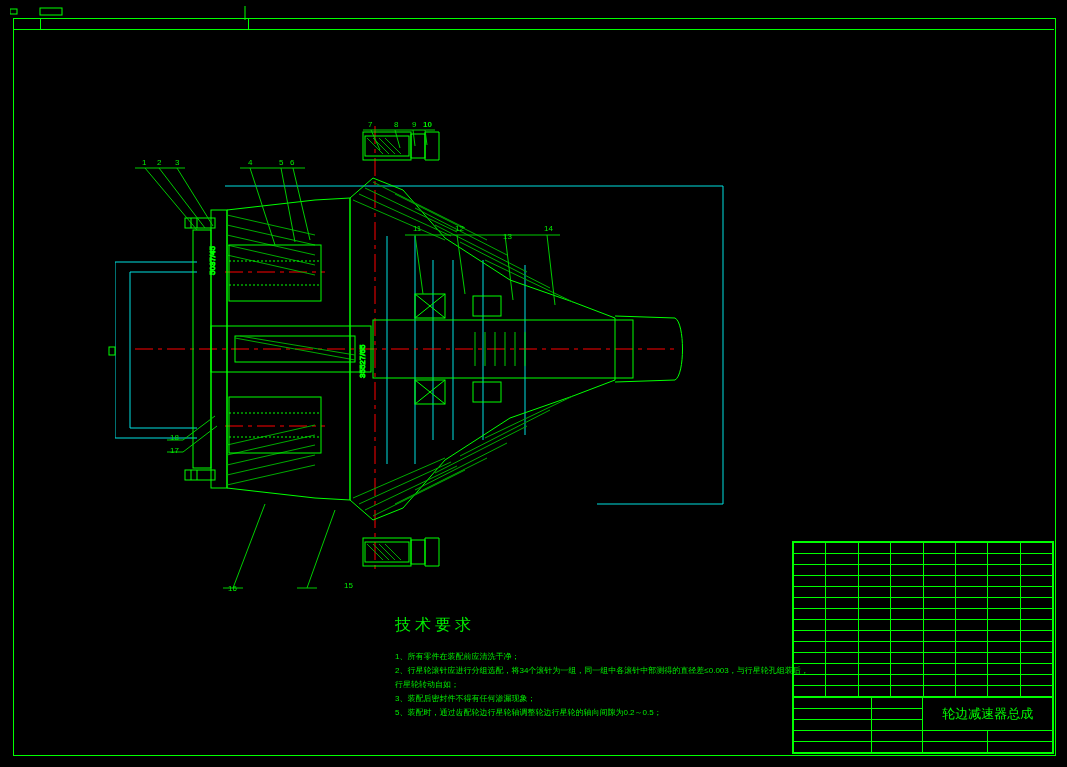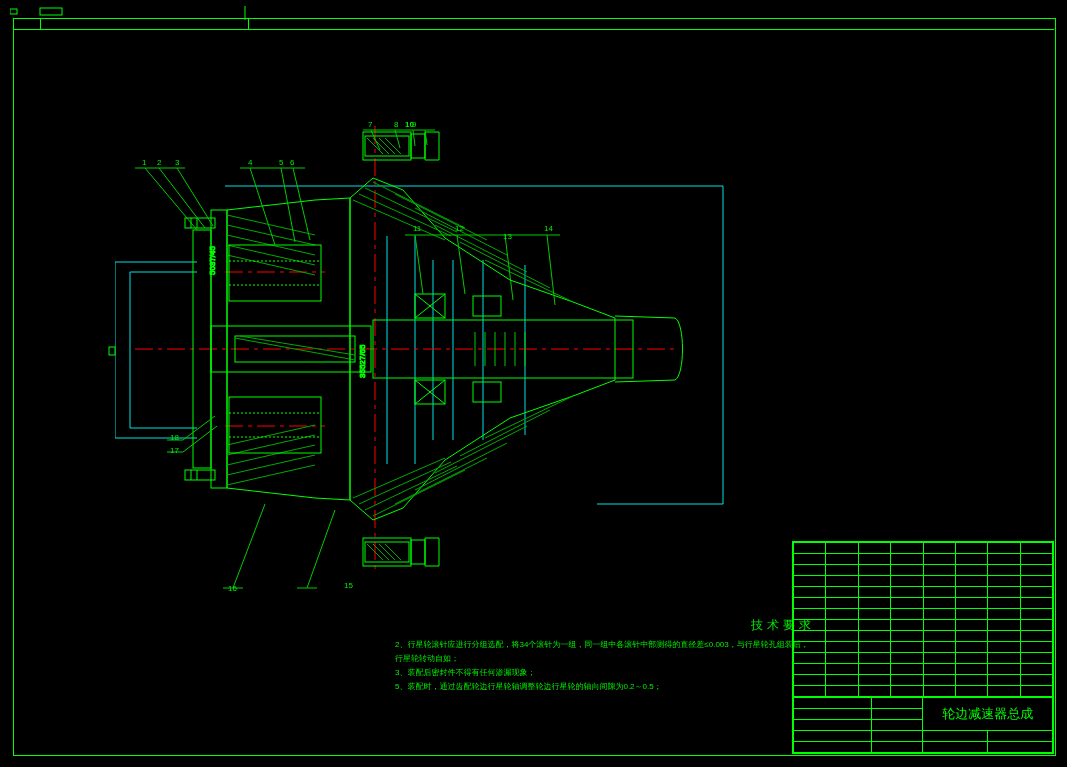--- a/index.html
+++ b/index.html
@@ -29,23 +29,23 @@
   .requirements {
     position: absolute;
     left: 395px;
     top: 618px;
     width: 420px;
     color: #00ee00;
     font-size: 8px;
     line-height: 14px;
   }
   .requirements .title {
-    font-size: 12px;
-    text-align: right;
-    margin-bottom: 6px;
+    font-size: 16px;
+    text-align: left;
+    margin-bottom: 18px;
     letter-spacing: 4px;
   }
   .titleblock {
     position: absolute;
     right: 13px;
     bottom: 13px;
     width: 260px;
     border: 1px solid #00ff00;
   }
   .titleblock table {
@@ -274,39 +274,40 @@
 
 <div class="bubble-label" style="left:142px;top:158px;">1</div>
 <div class="bubble-label" style="left:157px;top:158px;">2</div>
 <div class="bubble-label" style="left:175px;top:158px;">3</div>
 <div class="bubble-label" style="left:248px;top:158px;">4</div>
 <div class="bubble-label" style="left:279px;top:158px;">5</div>
 <div class="bubble-label" style="left:290px;top:158px;">6</div>
 <div class="bubble-label" style="left:368px;top:120px;">7</div>
 <div class="bubble-label" style="left:394px;top:120px;">8</div>
 <div class="bubble-label" style="left:412px;top:120px;">9</div>
-<div class="bubble-label" style="left:405px;top:120px;font-weight:bold;">10</div>
+<div class="bubble-label" style="left:423px;top:120px;font-weight:bold;">10</div>
 
 <div class="bubble-label" style="left:413px;top:224px;text-align:right;">11</div>
 <div class="bubble-label" style="left:455px;top:224px;">12</div>
 <div class="bubble-label" style="left:503px;top:232px;">13</div>
 <div class="bubble-label" style="left:544px;top:224px;">14</div>
 
 <div class="bubble-label" style="left:170px;top:433px;">18</div>
 <div class="bubble-label" style="left:170px;top:446px;">17</div>
 
 <div class="bubble-label" style="left:228px;top:576px;margin-top:8px;">16</div>
 <div class="bubble-label" style="left:303px;top:581px;margin-left:41px;">15</div>
 
 <svg style="position:absolute;left:108px;top:346px;" width="10" height="12">
     <rect x="1" y="1" width="6" height="8" fill="none" stroke="#00ff00"></rect>
   </svg>
 
 <div class="requirements">
   <div class="title">技术要求</div>
+  <div>1、所有零件在装配前应清洗干净；</div>
   <div>2、行星轮滚针应进行分组选配，将34个滚针为一组，同一组中各滚针中部测得的直径差≤0.003，与行星轮孔组装后，行星轮转动自如；</div>
   <div>3、装配后密封件不得有任何渗漏现象；</div>
   <div>5、装配时，通过齿配轮边行星轮轴调整轮边行星轮的轴向间隙为0.2～0.5；</div>
 </div>
 
 <div class="titleblock">
   <table>
     <tbody>
         <tr>
           <td></td>

